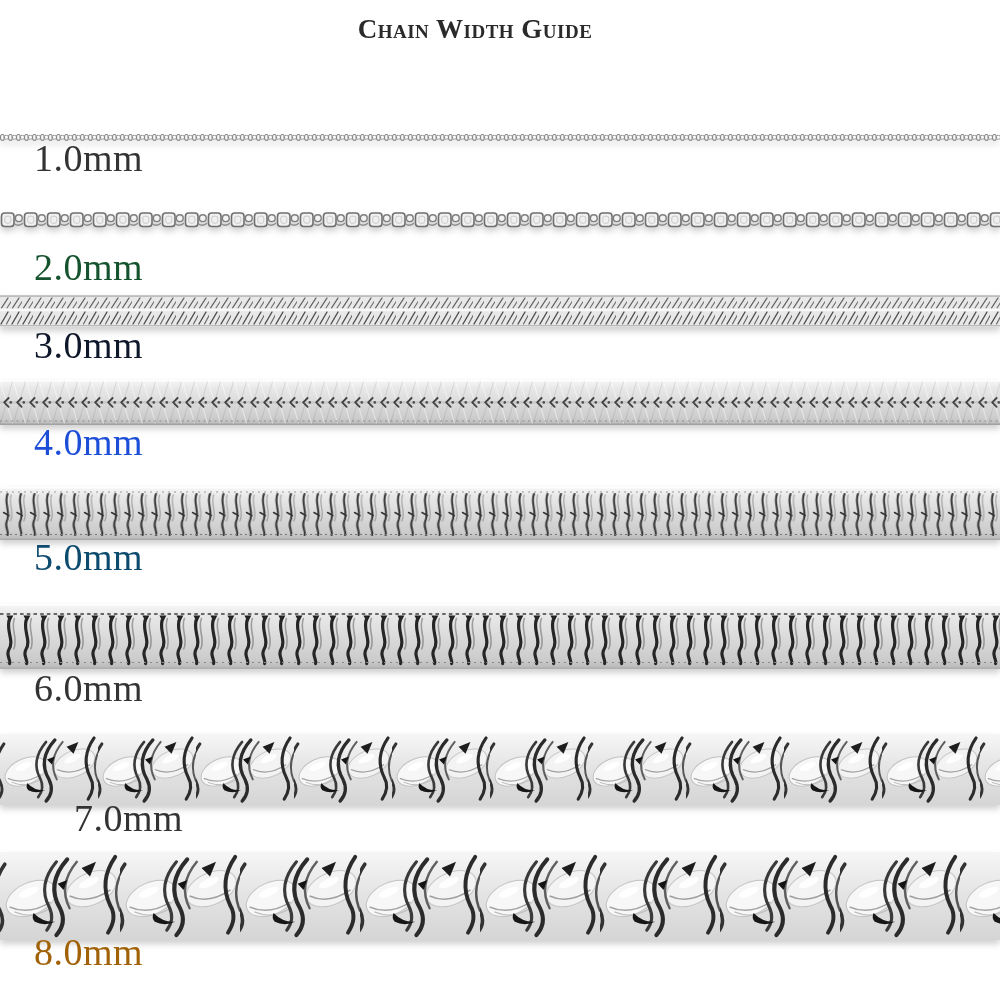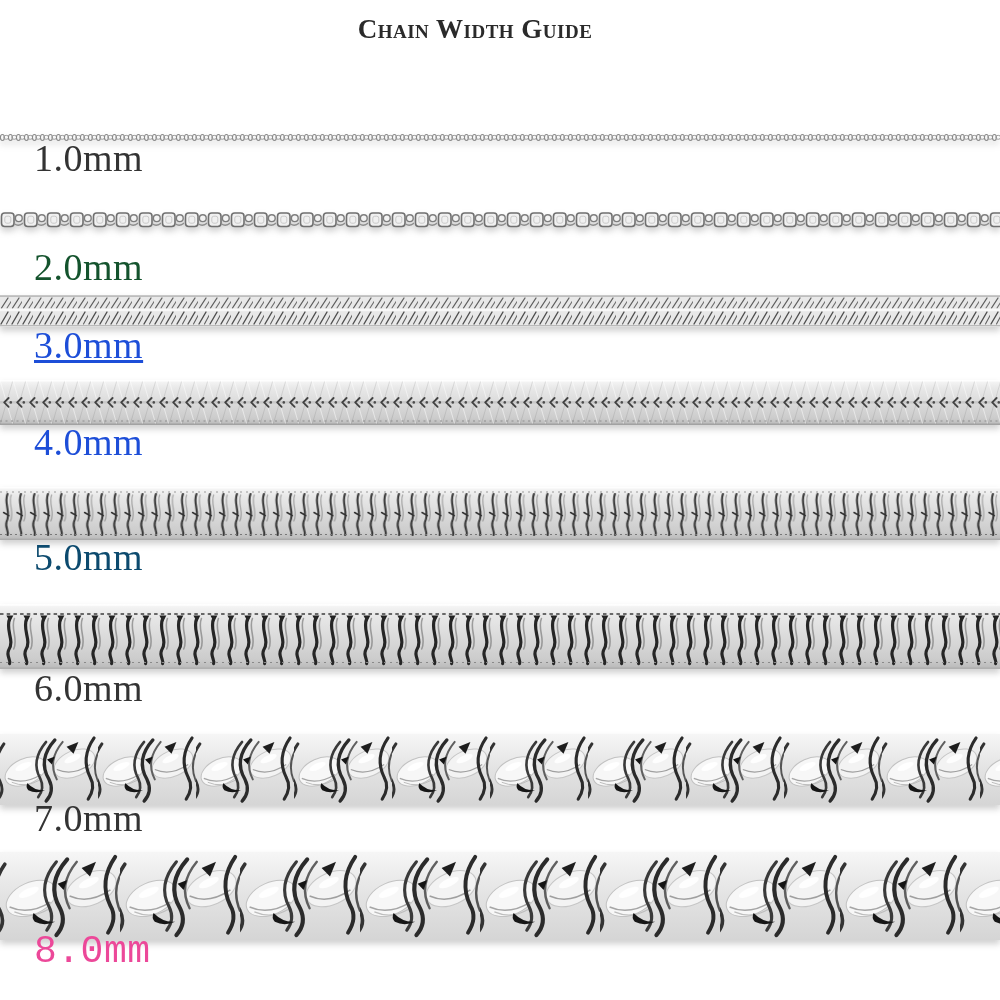--- a/index.html
+++ b/index.html
@@ -69,21 +69,21 @@
               <rect y="13.6" width="11" height="2.6" fill="#f8f8f8"></rect>
               <path d="M1,29 L8,17" stroke="#4e4e4e" stroke-width="1.4" stroke-linecap="round"></path>
               <path d="M6.5,29 L13,17" stroke="#606060" stroke-width="1.1" stroke-linecap="round"></path>
             </pattern>
           </defs>
           <rect width="1000" height="32" fill="url(#p2)"></rect>
           <rect width="1000" height="1.4" y="0.4" fill="#9c9c9c" opacity="0.7"></rect>
           <rect width="1000" height="1.2" y="30" fill="#adadad" opacity="0.8"></rect>
         </svg>
       </div>
-    <div class="size-label" style="top: 327px; color: #1d4ed8; text-decoration: underline;">3.0mm</div>
+    <div class="size-label" style="top: 327px; color: #0f172a;">3.0mm</div>
   </div>
   <div class="chain-row">
     <div class="band" style="top: 380px; height: 45px;">
         <svg xmlns="http://www.w3.org/2000/svg" width="1000" height="45" viewBox="0 0 1000 45">
           <defs>
             <linearGradient id="g3" x1="0" y1="0" x2="0" y2="1">
               <stop offset="0" stop-color="#f7f7f7"></stop>
               <stop offset="0.18" stop-color="#e8e8e8"></stop>
               <stop offset="0.5" stop-color="#dbdbdb"></stop>
               <stop offset="0.85" stop-color="#cccccc"></stop>
@@ -187,21 +187,21 @@
               <path d="M27.4,49.3 q7.8,7.9 17.6,6.9 q-8.8,3.9 -16.7,0 q-2.9,-3.0 -1.0,-6.9 z" fill="#161616"></path>
               <path d="M66.6,12.8 l11.8,-4.9 l-4.9,11.8 z" fill="#1d1d1d"></path>
               <path d="M47.0,25.6 l7.8,-3.0 l-2.9,7.9 z" fill="#141414"></path>
               <ellipse cx="21.6" cy="-6.9" rx="23.5" ry="6.9" fill="#ffffff"></ellipse>
               <ellipse cx="70.6" cy="77.9" rx="23.5" ry="6.9" fill="#ffffff"></ellipse>
             </pattern>
           </defs>
           <rect width="1000" height="71" fill="url(#p6)"></rect>
         </svg>
       </div>
-    <div class="size-label" style="top: 800px; color: rgb(51, 51, 51);">7.0mm</div>
+    <div class="size-label" style="top: 800px; color: rgb(51, 51, 51); margin-left: 40px;">7.0mm</div>
   </div>
   <div class="chain-row">
     <div class="band" style="top: 852px; height: 88px;">
         <svg xmlns="http://www.w3.org/2000/svg" width="1000" height="88" viewBox="0 0 1000 88">
           <defs>
             <linearGradient id="g7" x1="0" y1="0" x2="0" y2="1">
               <stop offset="0" stop-color="#f6f6f6"></stop>
               <stop offset="0.5" stop-color="#e3e3e3"></stop>
               <stop offset="1" stop-color="#d5d5d5"></stop>
             </linearGradient>
@@ -223,15 +223,15 @@
               <path d="M33.6,61.1 q9.6,9.8 21.6,8.6 q-10.8,4.9 -20.4,0 q-3.6,-3.7 -1.2,-8.6 z" fill="#161616"></path>
               <path d="M81.6,15.9 l14.4,-6.1 l-6.0,14.7 z" fill="#1d1d1d"></path>
               <path d="M57.6,31.8 l9.6,-3.7 l-3.6,9.8 z" fill="#141414"></path>
               <ellipse cx="26.4" cy="-8.6" rx="28.8" ry="8.6" fill="#ffffff"></ellipse>
               <ellipse cx="86.4" cy="96.6" rx="28.8" ry="8.6" fill="#ffffff"></ellipse>
             </pattern>
           </defs>
           <rect width="1000" height="88" fill="url(#p7)"></rect>
         </svg>
       </div>
-    <div class="size-label" style="top: 934px; color: #ec4899; font-family: Liberation Mono, monospace;">8.0mm</div>
+    <div class="size-label" style="top: 934px; color: #a16207;">8.0mm</div>
   </div>
 </div>
 
 </body></html>

